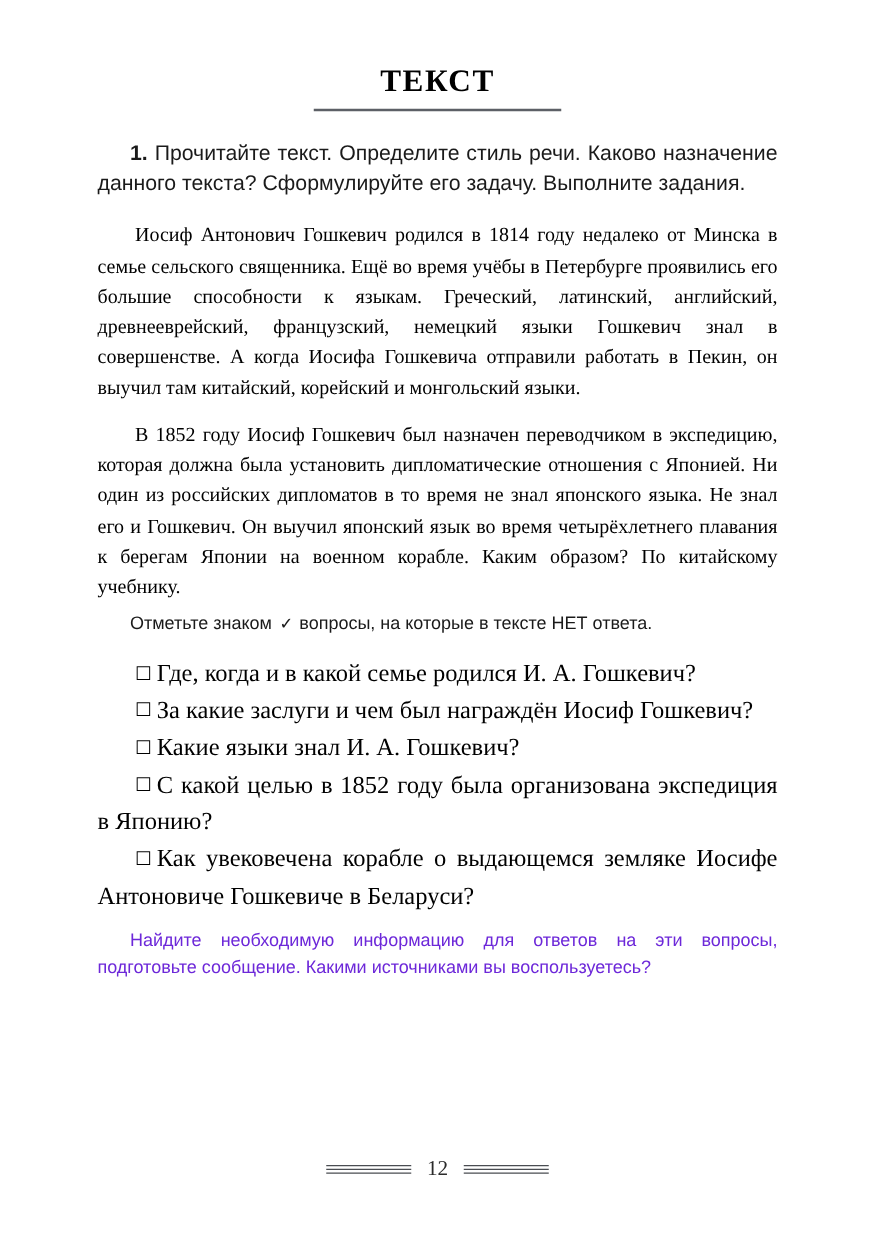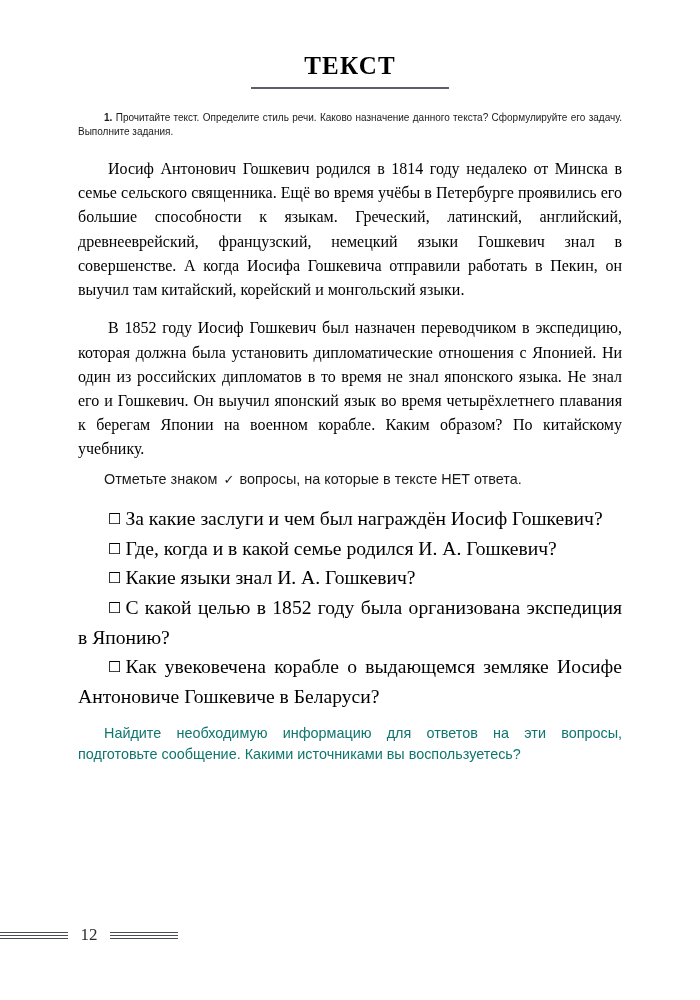--- a/index.html
+++ b/index.html
@@ -38,21 +38,21 @@
   .heading-rule {
     width: 198px;
     height: 2px;
     background: #5d6066;
     margin: 7px auto 0 auto;
   }
 
   
   .task-text {
     font-family: "Liberation Sans", sans-serif;
-    font-size: 10px;
+    font-size: 17px;
     line-height: 1.47;
     text-align: justify;
     text-indent: 26px;
     margin-top: 22px;
     color: #1a1a1a;
   }
   .task-text .num {
     font-weight: bold;
   }
 
@@ -115,31 +115,32 @@
   }
 
   
   .closing-text {
     font-family: "Liberation Sans", sans-serif;
     font-size: 14.4px;
     line-height: 1.47;
     text-align: justify;
     text-indent: 26px;
     margin-top: 11px;
-    color: #0f766e;
+    color: #6d28d9;
   }
 
   
   .footer {
     position: absolute;
     left: 0;
     right: 0;
     top: 925px;
     display: flex;
     align-items: center;
+    justify-content: center;
     gap: 11px;
   }
   .footer-rule {
     width: 68px;
     display: flex;
     flex-direction: column;
     gap: 2px;
   }
   .footer-rule span {
     display: block;
@@ -175,24 +176,24 @@
 
 
   <p class="check-instruction">
     <span>Отметьте знаком</span>
     <span class="check-glyph">✓</span>
     <span>вопросы, на которые в тексте НЕТ ответа.</span>
   </p>
 
   <div class="question-list">
     <p class="question-item">
+      <span class="box-glyph">☐</span><span>Где, когда и в какой семье родился И. А. Гошкевич?</span>
+    </p>
+    <p class="question-item">
       <span class="box-glyph">☐</span><span>За какие заслуги и чем был награждён Иосиф Гошкевич?</span>
-    </p>
-    <p class="question-item">
-      <span class="box-glyph">☐</span><span>Где, когда и в какой семье родился И. А. Гошкевич?</span>
     </p>
     <p class="question-item">
       <span class="box-glyph">☐</span><span>Какие языки знал И. А. Гошкевич?</span>
     </p>
     <p class="question-item">
       <span class="box-glyph">☐</span><span>С какой целью в 1852 году была организована экспедиция в Японию?</span>
     </p>
     <p class="question-item">
       <span class="box-glyph">☐</span><span>Как увековечена корабле о выдающемся земляке Иосифе Антоновиче Гошкевиче в Беларуси?</span>
     </p>

